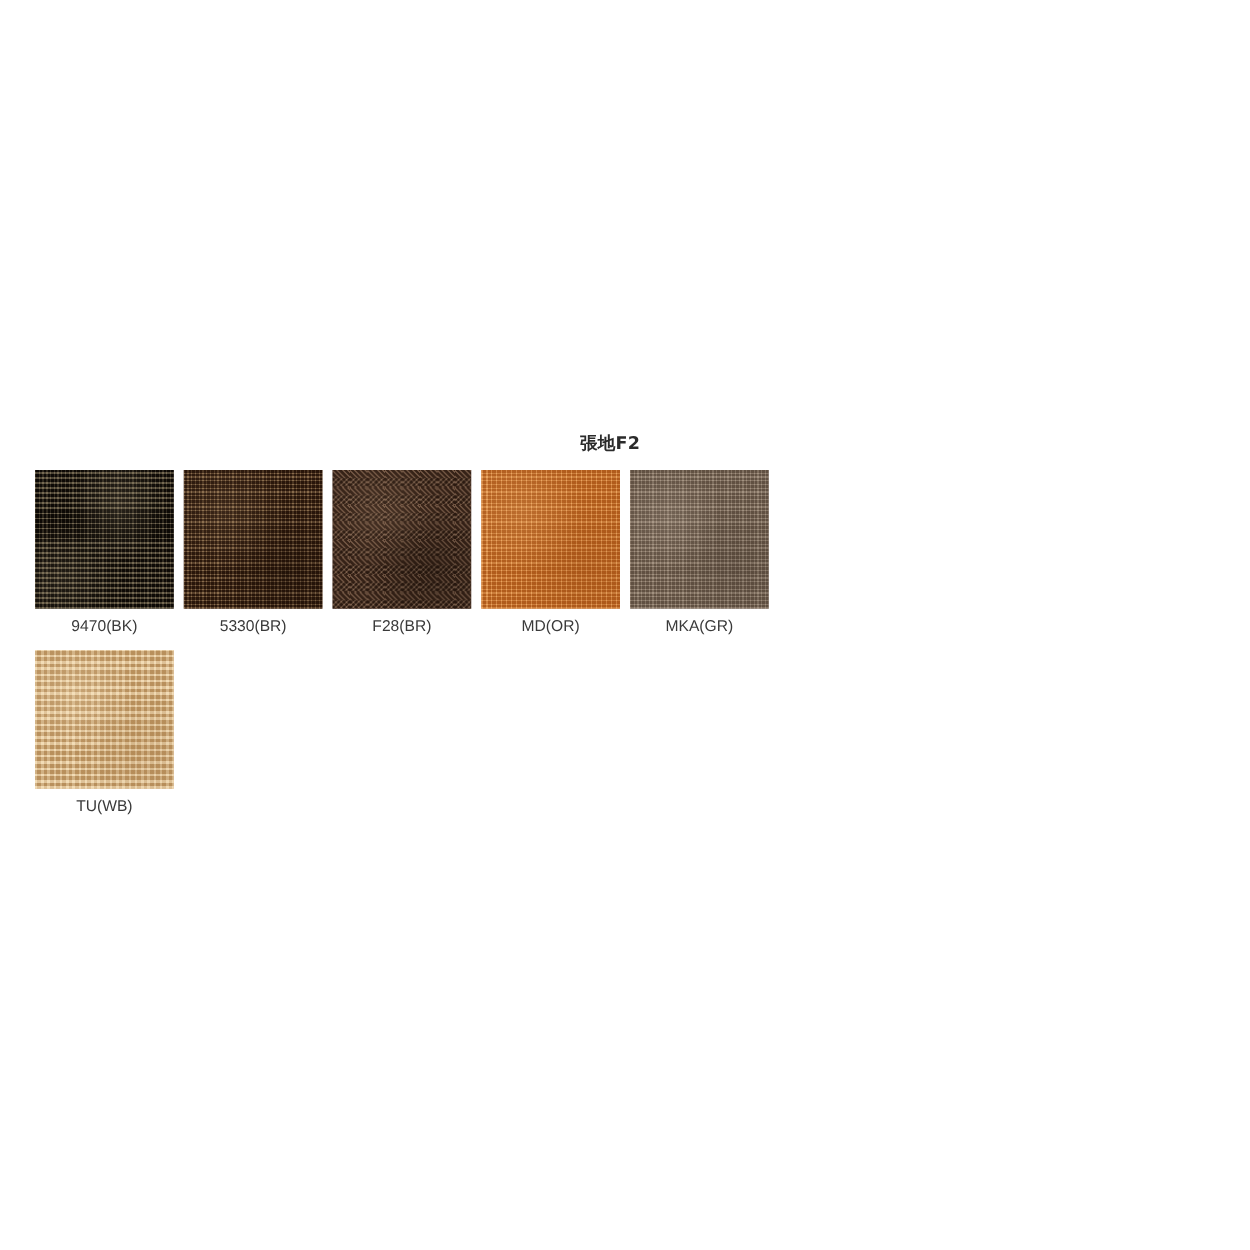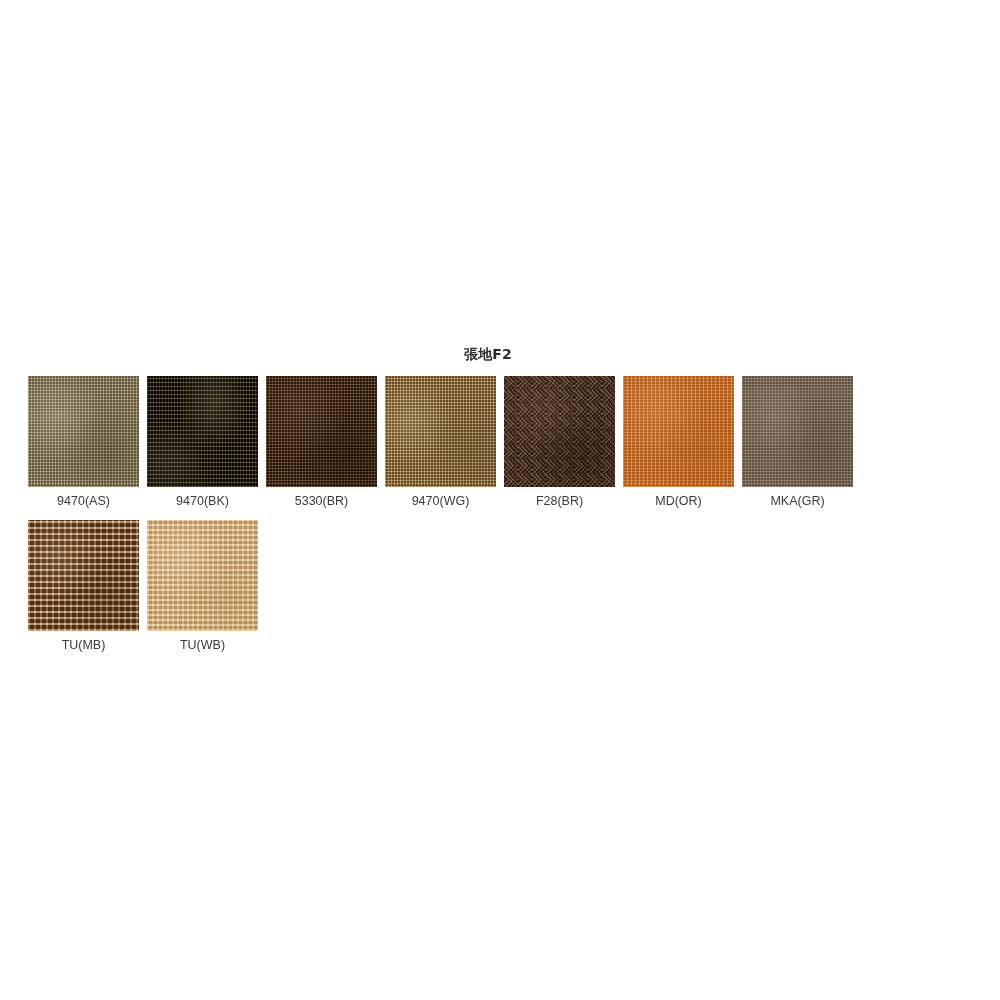--- a/index.html
+++ b/index.html
@@ -384,55 +384,39 @@
 <body>
 
 <div id="swatch-board">
 
   <div class="board-title">張地F2</div>
 
   <div class="swatch-grid">
 
     <div class="swatch-row">
 
-      <div class="swatch-cell">
-        <div class="swatch-tile tex-9470as">
-          <div class="weave"></div>
-          <div class="weave2"></div>
-          <div class="weave3"></div>
-        </div>
-        <div class="swatch-label">9470(AS)</div>
-      </div>
 
       <div class="swatch-cell">
         <div class="swatch-tile tex-9470bk">
           <div class="weave"></div>
           <div class="weave2"></div>
           <div class="weave3"></div>
         </div>
         <div class="swatch-label">9470(BK)</div>
       </div>
 
       <div class="swatch-cell">
         <div class="swatch-tile tex-9470br">
           <div class="weave"></div>
           <div class="weave2"></div>
           <div class="weave3"></div>
         </div>
         <div class="swatch-label">5330(BR)</div>
       </div>
 
-      <div class="swatch-cell">
-        <div class="swatch-tile tex-9470wg">
-          <div class="weave"></div>
-          <div class="weave2"></div>
-          <div class="weave3"></div>
-        </div>
-        <div class="swatch-label">9470(WG)</div>
-      </div>
 
 
       <div class="swatch-cell">
         <div class="swatch-tile tex-f28br">
           <div class="weave"></div>
           <div class="weave2"></div>
           <div class="weave3"></div>
         </div>
         <div class="swatch-label">F28(BR)</div>
       </div>
@@ -454,28 +438,20 @@
         </div>
         <div class="swatch-label">MKA(GR)</div>
       </div>
 
     </div>
 
     <div class="swatch-row">
 
 
 
-      <div class="swatch-cell">
-        <div class="swatch-tile tex-tumb">
-          <div class="weave"></div>
-          <div class="weave2"></div>
-          <div class="weave3"></div>
-        </div>
-        <div class="swatch-label">TU(MB)</div>
-      </div>
 
 
       <div class="swatch-cell">
         <div class="swatch-tile tex-tuwb">
           <div class="weave"></div>
           <div class="weave2"></div>
           <div class="weave3"></div>
         </div>
         <div class="swatch-label">TU(WB)</div>
       </div>

